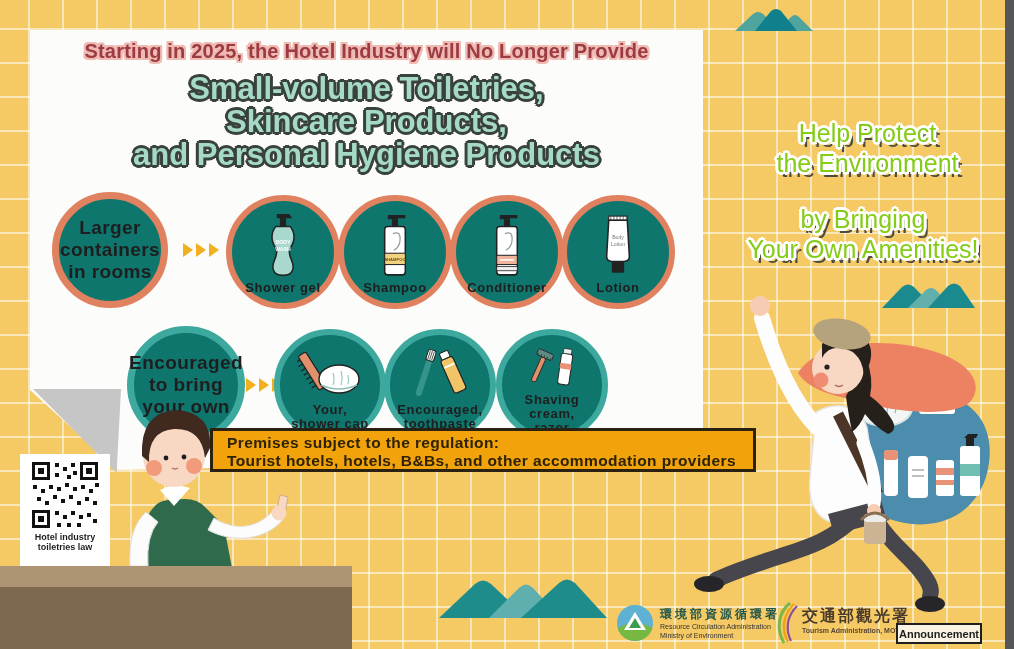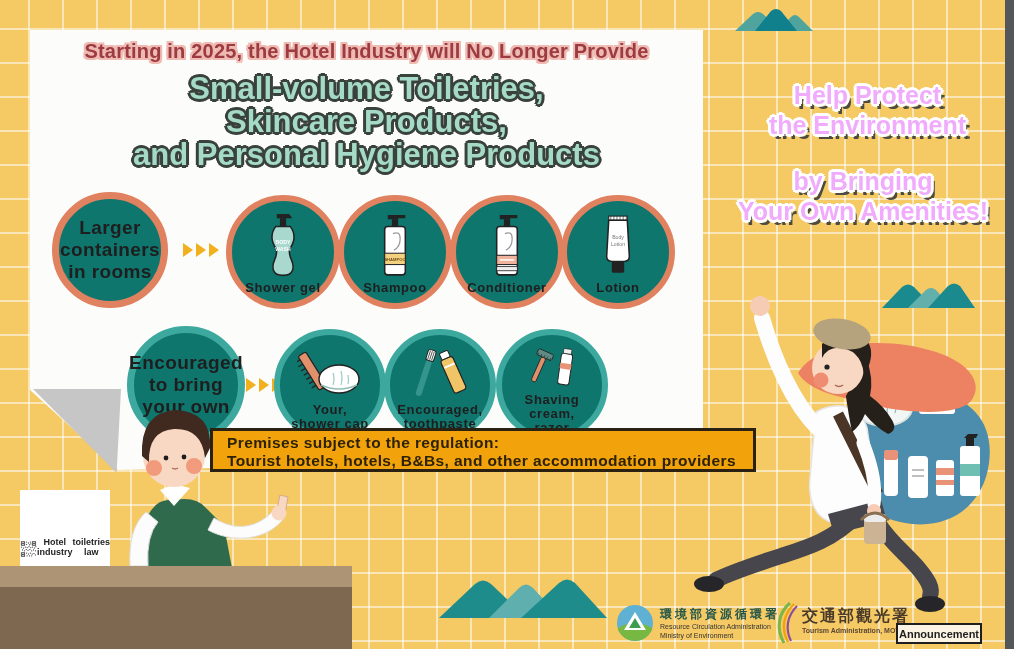--- a/index.html
+++ b/index.html
@@ -20,43 +20,43 @@
   
   .headline{position:absolute;left:30px;top:40px;width:673px;text-align:center;
     font-size:20px;font-weight:bold;letter-spacing:.2px;color:#9C3B42;
     text-shadow:-2px -2px 0 #EFBAB2,2px -2px 0 #EFBAB2,-2px 2px 0 #EFBAB2,2px 2px 0 #EFBAB2,
                 -2px 0 0 #EFBAB2,2px 0 0 #EFBAB2,0 -2px 0 #EFBAB2,0 2px 0 #EFBAB2;}
   .big-title{position:absolute;left:30px;top:72px;width:673px;text-align:center;}
   .big-title div{font-size:31px;line-height:33px;font-weight:bold;color:#A5D9C8;
     text-shadow:-2px -2px 0 #39423B,2px -2px 0 #39423B,-2px 2px 0 #39423B,2px 2px 0 #39423B,
                 -3px 0 0 #39423B,3px 0 0 #39423B,0 -3px 0 #39423B,0 3px 0 #39423B;}
   
-  .help{position:absolute;text-align:center;font-weight:bold;color:#f0abfc;font-size:25px;line-height:30px;
+  .help{position:absolute;text-align:center;font-weight:normal;color:#84cc16;font-size:25px;line-height:30px;
     text-shadow:-2px -2px 0 #FFFFFF,2px -2px 0 #FFFFFF,-2px 2px 0 #FFFFFF,2px 2px 0 #FFFFFF,
-                -3px 0 0 #FFFFFF,3px 0 0 #FFFFFF,0 -3px 0 #FFFFFF,0 3px 0 #FFFFFF,4px 5px 0 #4B4B41;}
+                -3px 0 0 #FFFFFF,3px 0 0 #FFFFFF,0 -3px 0 #FFFFFF,0 3px 0 #FFFFFF,4px 5px 0 #4B4B41;margin-top:38px;}
   .help-top{left:735px;top:80px;width:265px;}
   .help-bottom{left:718px;top:166px;width:290px;}
   
   .circle{position:absolute;border-radius:50%;background:#0f766e;box-sizing:border-box;
     display:flex;flex-direction:column;align-items:center;justify-content:center;text-align:center;}
   .ring-salmon{border:6px solid #E0815F;}
   .ring-teal{border:6px solid #3CA89E;}
   .lead-circle{font-size:19px;line-height:22px;font-weight:bold;color:#1E1E1E;letter-spacing:.4px;}
   .item-circle{justify-content:flex-start;padding-top:12px;}
   .item-label{font-size:13px;font-weight:bold;color:#1E1E1E;letter-spacing:.6px;line-height:14px;margin-top:2px;}
   .arrows{position:absolute;display:flex;gap:3px;}
   .arrows span{width:0;height:0;border-top:7px solid transparent;border-bottom:7px solid transparent;
     border-left:10px solid #F2B01F;}
   
   .reg-box{position:absolute;left:210px;top:428px;width:546px;height:44px;background:#F2A30B;
     border:3px solid #2B2113;box-sizing:border-box;padding:3px 0 0 14px;z-index:8;}
   .reg-box div{font-size:15.5px;font-weight:bold;color:#2E2205;line-height:18px;letter-spacing:.4px;}
   
   .qr-card{position:absolute;left:20px;top:454px;width:90px;height:113px;background:#FFFFFF;z-index:6;
-    display:flex;flex-direction:row;align-items:center;margin-top:36px;}
+    display:flex;flex-direction:column;align-items:center;}
   .qr-caption{font-size:9px;font-weight:bold;color:#1E1E1E;line-height:10px;text-align:center;}
   
   .desk{position:absolute;left:0;top:566px;width:352px;height:83px;z-index:7;}
   .desk-top{position:absolute;left:0;top:0;width:100%;height:21px;background:#AC9474;}
   .desk-front{position:absolute;left:0;top:21px;width:100%;height:62px;background:#7E6850;}
   .abs{position:absolute;}
   
   .env-text-zh{font-size:12px;font-weight:bold;color:#23564A;letter-spacing:3px;}
   .env-text-en{font-size:7px;color:#333;line-height:8.5px;}
   .tour-text-zh{font-size:16px;font-weight:bold;color:#4A3B2A;letter-spacing:2px;}

